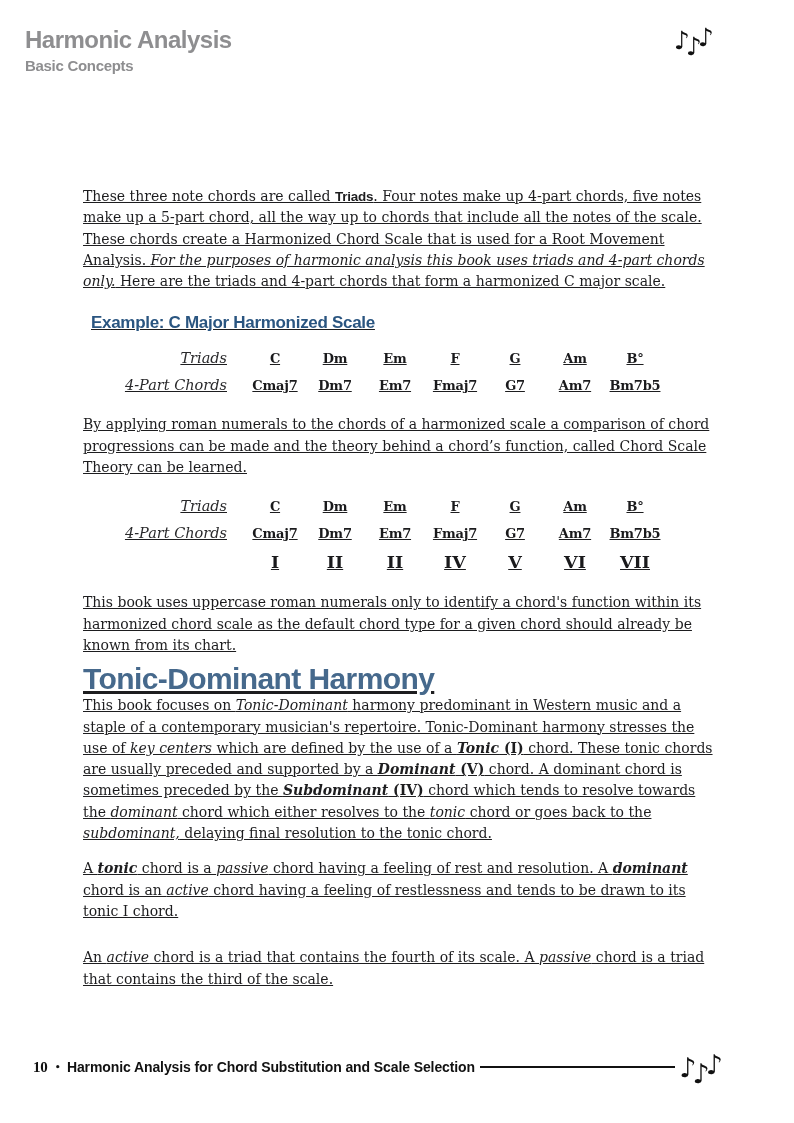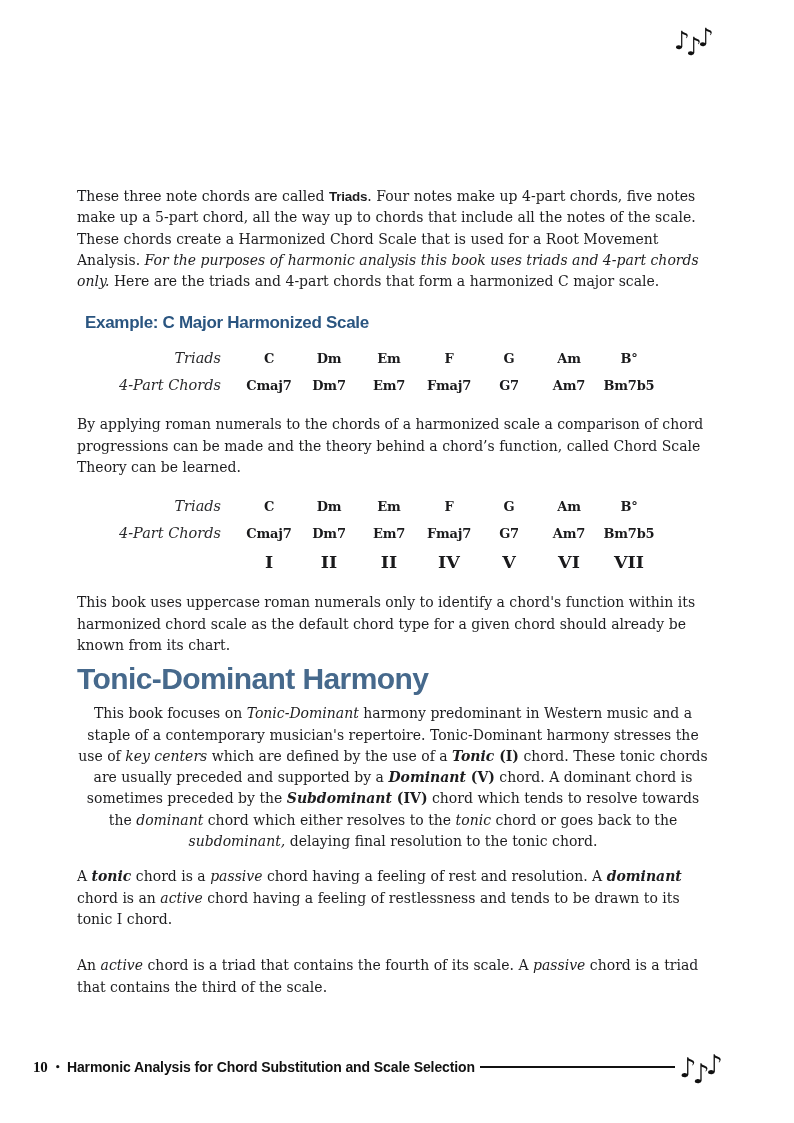--- a/index.html
+++ b/index.html
@@ -20,21 +20,21 @@
     font-size:15px; line-height:19px; letter-spacing:-0.3px; color:#8e8e90; margin-top:2px;
   }
   .notes-icon { font-family:"DejaVu Sans", sans-serif; color:#111; white-space:nowrap; letter-spacing:-4px; }
   .notes-icon .n { position:relative; display:inline-block; }
   .notes-icon .n1 { top:2px; }
   .notes-icon .n2 { top:8px; }
   .notes-icon .n3 { top:-1px; }
   .header-notes { position:absolute; left:674px; top:24px; font-size:25px; }
 
   
-  .content { position:absolute; left:77px; top:186px; width:632px; }
+  .content { position:absolute; left:83px; top:186px; width:632px;text-decoration:underline; }
   p.body { font-size:14px; line-height:21.3px; color:#1d1d1f; }
   .s-r  { font-style:normal; font-weight:400; }
   .s-i  { font-style:italic; }
   .s-b  { font-weight:700; }
   .s-bi { font-weight:700; font-style:italic; }
   .s-sansb { font-family:"Liberation Sans", sans-serif; font-weight:700; font-size:0.96em; letter-spacing:-0.2px; }
 
   .example-heading {
     margin-top:20px; margin-left:8px;
     font-family:"Liberation Sans", sans-serif; font-weight:700;
@@ -54,21 +54,21 @@
   .trow.numerals { height:26px; }
   .tlabel {
     font-style:italic; font-size:14.5px; color:#2a2a2c;
     text-align:right; padding-right:18px; white-space:nowrap;
   }
   .chord { font-weight:700; font-size:13px; text-align:center; color:#1a1a1c; letter-spacing:-0.2px; }
   .numeral { font-weight:700; font-size:17.5px; text-align:center; color:#1a1a1c; }
 
   .mt-p2 { margin-top:10px; }
   .mt-p3 { margin-top:14px; }
-  .mt-p4 { margin-top:8px;text-align:center; }
+  .mt-p4 { margin-top:0; }
   .mt-p5 { margin-top:14px; }
   .mt-p6 { margin-top:25px; }
 
   
   .footer {
     position:absolute; left:33px; top:1048px; width:686px; height:38px;
     display:flex; align-items:center;
   }
   .page-number {
     font-family:Liberation Serif, serif; font-weight:700;
@@ -80,20 +80,24 @@
     font-size:14px; color:#111; letter-spacing:-0.1px; white-space:nowrap;
   }
   .footer-rule { flex:1; height:1.5px; background:#111; margin-left:5px; margin-right:4px; }
   .footer-notes { font-size:27px; flex:none; margin-top:-4px; }
 </style>
 </head>
 <body>
 
 <div class="page">
 
+  <div class="doc-header">
+    <div class="doc-title">Harmonic Analysis</div>
+    <div class="doc-subtitle">Basic Concepts</div>
+  </div>
   <div class="notes-icon header-notes"><span class="n n1">♪</span><span class="n n2">♪</span><span class="n n3">♪</span></div>
 
   <div class="content">
 
     <p class="body"><span class="s-r">These three note chords are called </span><span class="s-sansb">Triads</span><span class="s-r">. Four notes make up 4-part chords, five notes make up a 5-part chord, all the way up to chords that include all the notes of the scale. These chords create a Harmonized Chord Scale that is used for a Root Movement Analysis. </span><span class="s-i">For the purposes of harmonic analysis this book uses triads and 4-part chords only.</span><span class="s-r"> Here are the triads and 4-part chords that form a harmonized C major scale.</span></p>
 
     <h3 class="example-heading">Example: C Major Harmonized Scale</h3>
 
     <div class="chord-table t1">
       <div class="trow">

